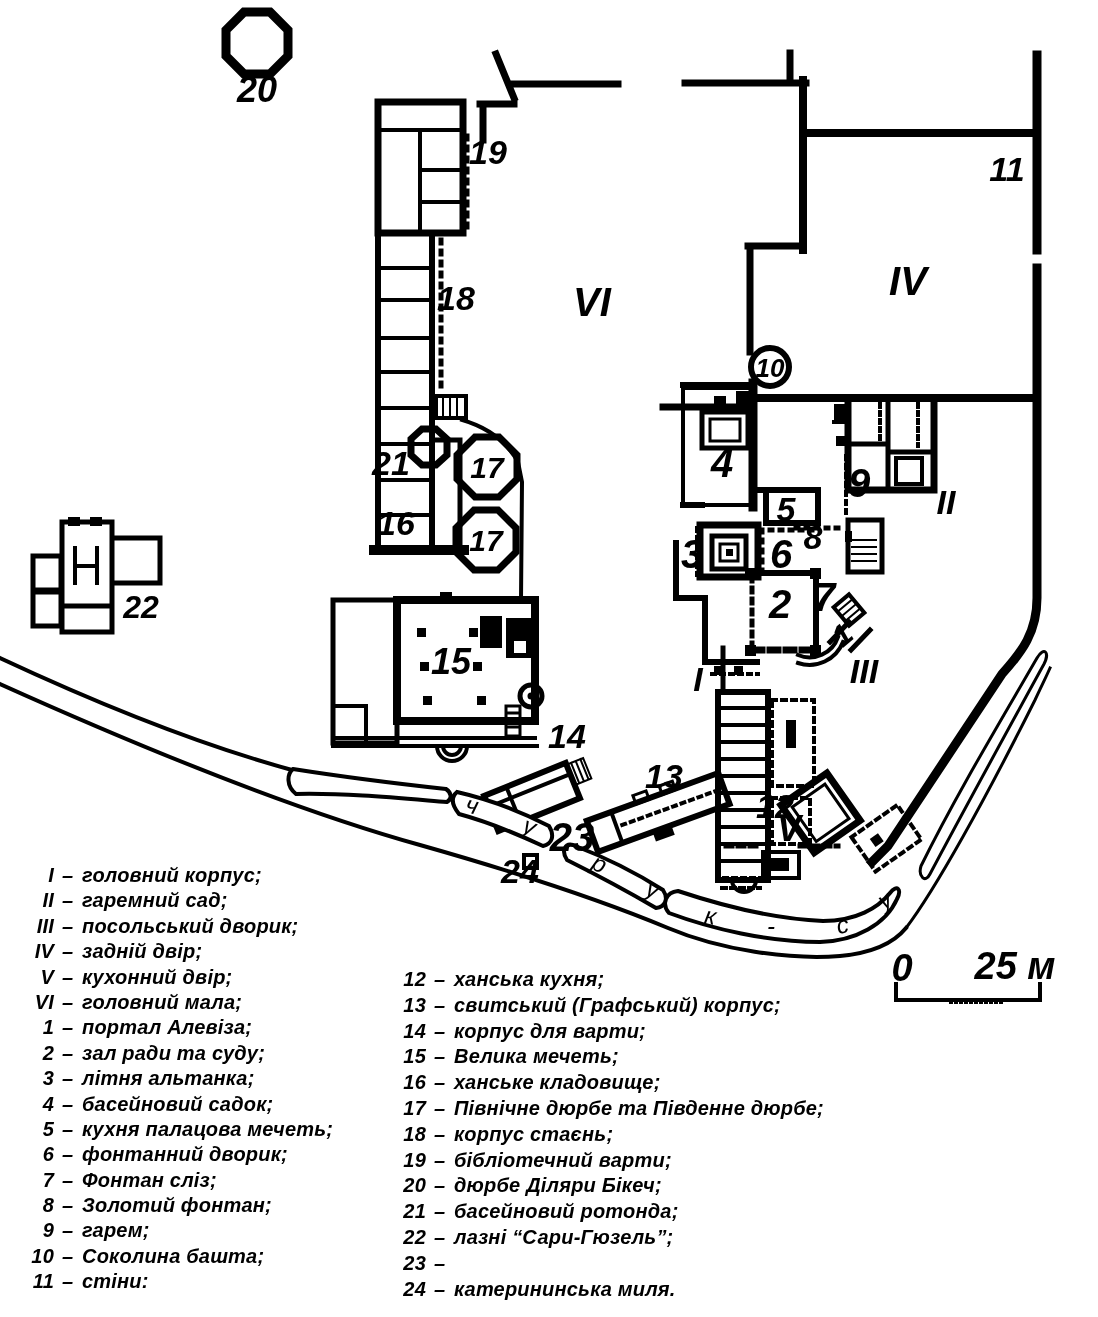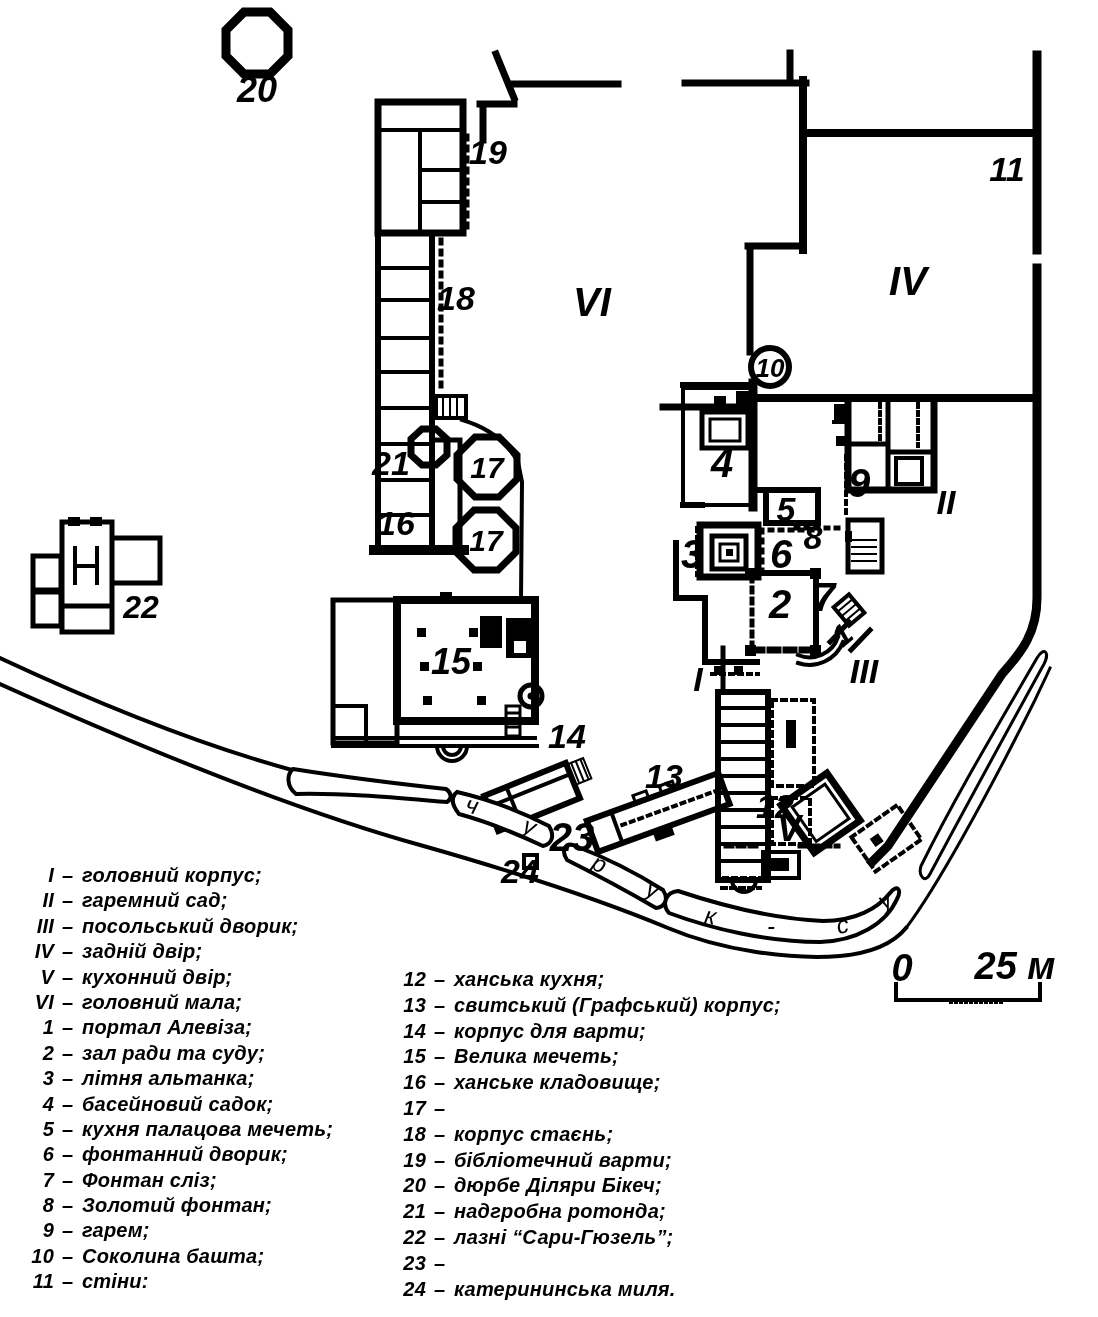--- a/index.html
+++ b/index.html
@@ -379,20 +379,21 @@
 
   <div class="row">
     <span class="num">16</span>
     <span class="dash">–</span>
     <span class="txt">ханське кладовище;</span>
   </div>
 
   <div class="row">
     <span class="num">17</span>
     <span class="dash">–</span>
+    <span class="txt">Північне дюрбе та Південне дюрбе;</span>
   </div>
 
   <div class="row">
     <span class="num">18</span>
     <span class="dash">–</span>
     <span class="txt">корпус стаєнь;</span>
   </div>
 
   <div class="row">
     <span class="num">19</span>
@@ -402,21 +403,21 @@
 
   <div class="row">
     <span class="num">20</span>
     <span class="dash">–</span>
     <span class="txt">дюрбе Діляри Бікеч;</span>
   </div>
 
   <div class="row">
     <span class="num">21</span>
     <span class="dash">–</span>
-    <span class="txt">надгробна ротонда;</span>
+    <span class="txt">басейновий ротонда;</span>
   </div>
 
   <div class="row">
     <span class="num">22</span>
     <span class="dash">–</span>
     <span class="txt">лазні “Сари-Гюзель”;</span>
   </div>
 
   <div class="row">
     <span class="num">23</span>

